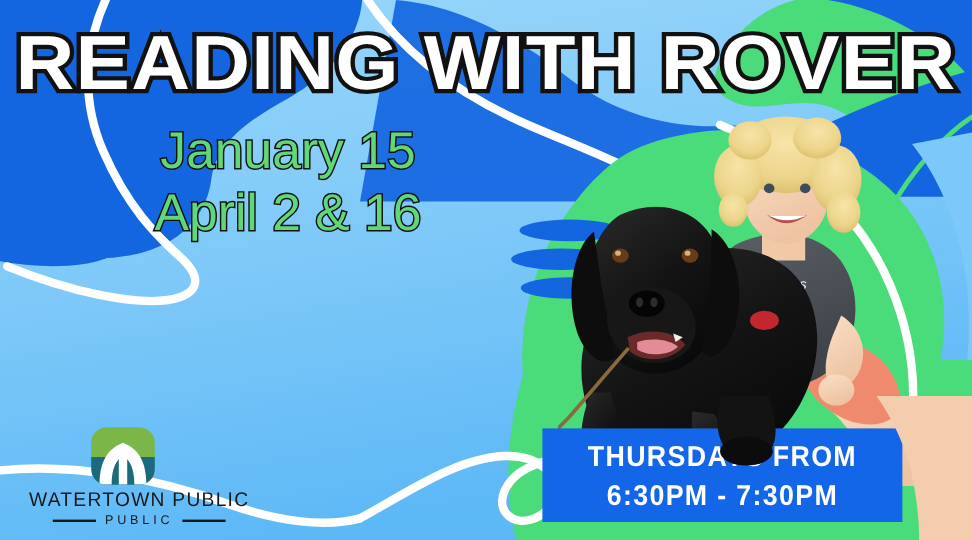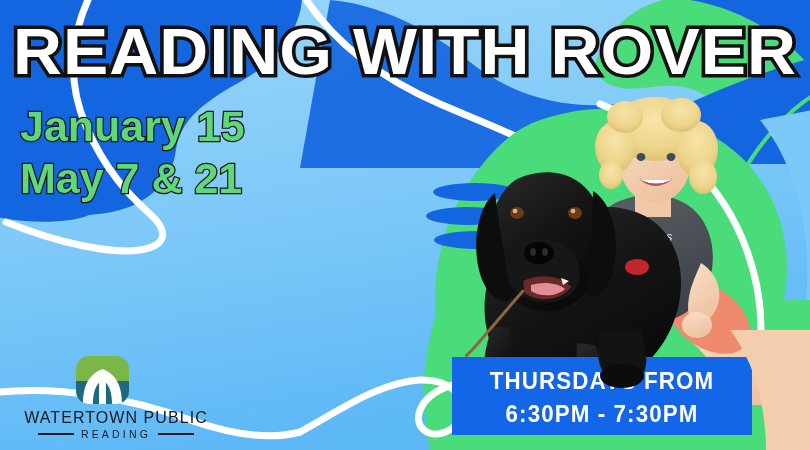--- a/index.html
+++ b/index.html
@@ -40,22 +40,22 @@
     paint-order:stroke fill;
     text-transform:uppercase;
     white-space:nowrap;
   }
 
   
   .dates{
     position:absolute;
     left:20px; top:100px;
     width:440px;
-    text-align:left;
-    font-weight:bold;
+    text-align:center;
+    font-weight:normal;
     font-size:43px;
     line-height:52px;
     color:#5fd77a;
     -webkit-text-stroke:2.4px #111111;
     paint-order:stroke fill;
     letter-spacing:0px;
   }
   .dates .date-line{ display:block; white-space:nowrap; }
 
   
@@ -262,21 +262,21 @@
 
         <path d="M58 196 C 42 214 24 236 8 254 C 0 262 -6 268 -10 272" fill="none" stroke="#8a6a3c" stroke-width="3" stroke-linecap="round"></path>
       </g>
     </svg>
   </div>
 
   <div class="title">READING WITH ROVER</div>
 
   <div class="dates">
     <span class="date-line">January 15</span>
-    <span class="date-line">May 7 &amp; 21</span>
+    <span class="date-line">April 2 &amp; 16</span>
   </div>
 
   <div class="timebox">
     <span class="tline first">THURSDAYS FROM</span>
     <span class="tline">6:30PM - 7:30PM</span>
   </div>
 
   <svg class="overlay-limbs" viewBox="0 0 358 120">
     <path d="M172 -30 C 188 -6 196 16 194 34 C 192 50 180 58 166 54 C 152 50 144 34 146 14 C 148 -4 158 -22 172 -30 Z" fill="#131313"></path>
     <ellipse cx="170" cy="46" rx="22" ry="12" fill="#0c0c0c"></ellipse>
@@ -286,18 +286,18 @@
   <div class="logo">
     <div class="mark">
       <svg viewBox="0 0 53 48">
         <path d="M7 48 C 7 28 14 18 26.5 13 C 39 18 46 28 46 48 L36 48 C 36 34 32 27 26.5 24 C 21 27 17 34 17 48 Z" fill="#ffffff"></path>
         <path d="M23 22 L30 22 L30 48 L23 48 Z" fill="#ffffff"></path>
       </svg>
     </div>
     <div class="lname">WATERTOWN PUBLIC</div>
     <div class="lsub-wrap">
       <span class="rule"></span>
-      <span class="lsub">READING</span>
+      <span class="lsub">PUBLIC</span>
       <span class="rule"></span>
     </div>
   </div>
 
 </div>
 
 </body></html>

